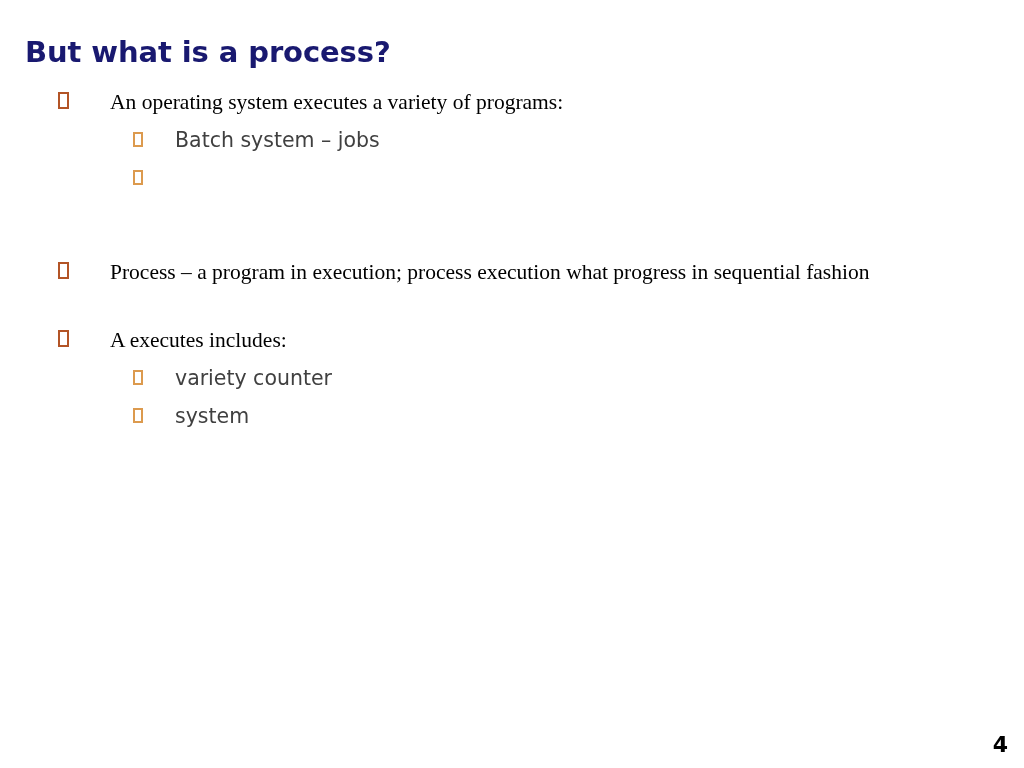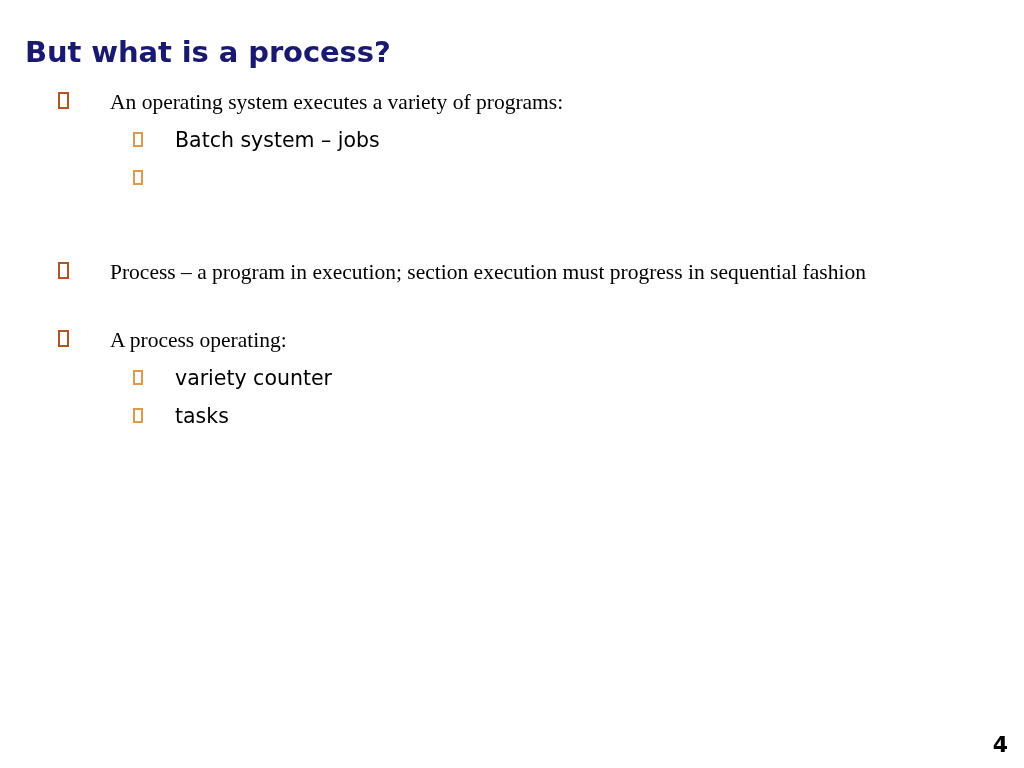--- a/index.html
+++ b/index.html
@@ -84,21 +84,21 @@
     top: 6px;
     width: 10px;
     height: 15px;
     border: 2px solid #dc9a4e;
     box-sizing: border-box;
     background: #ffffff;
   }
   .lvl2 .txt {
     display: block;
     font-size: 20.5px;
-    color: #000000;
+    color: #404040;
     line-height: 28px;
   }
 
   
   .gap-sm { height: 10px; }
   .gap-lg { height: 66px; }
   .gap-xl { height: 40px; }
 
   
   .page-number {
@@ -135,42 +135,42 @@
     <div class="gap-sm"></div>
 
     <div class="bullet-row lvl2">
       <span class="marker"></span>
     </div>
 
     <div class="gap-lg"></div>
 
     <div class="bullet-row lvl1">
       <span class="marker"></span>
-      <span class="txt">Process – a program in execution; section execution must progress in sequential fashion</span>
+      <span class="txt">Process – a program in execution; process execution what progress in sequential fashion</span>
     </div>
 
     <div class="gap-xl"></div>
 
     <div class="bullet-row lvl1">
       <span class="marker"></span>
-      <span class="txt">A process operating:</span>
+      <span class="txt">A executes includes:</span>
     </div>
 
     <div class="gap-sm"></div>
 
     <div class="bullet-row lvl2">
       <span class="marker"></span>
       <span class="txt">variety counter</span>
     </div>
 
     <div class="gap-sm"></div>
 
     <div class="bullet-row lvl2">
       <span class="marker"></span>
-      <span class="txt">tasks</span>
+      <span class="txt">system</span>
     </div>
 
     <div class="gap-sm"></div>
 
 
   </div>
 
   <div class="page-number">4</div>
 
 </div>

